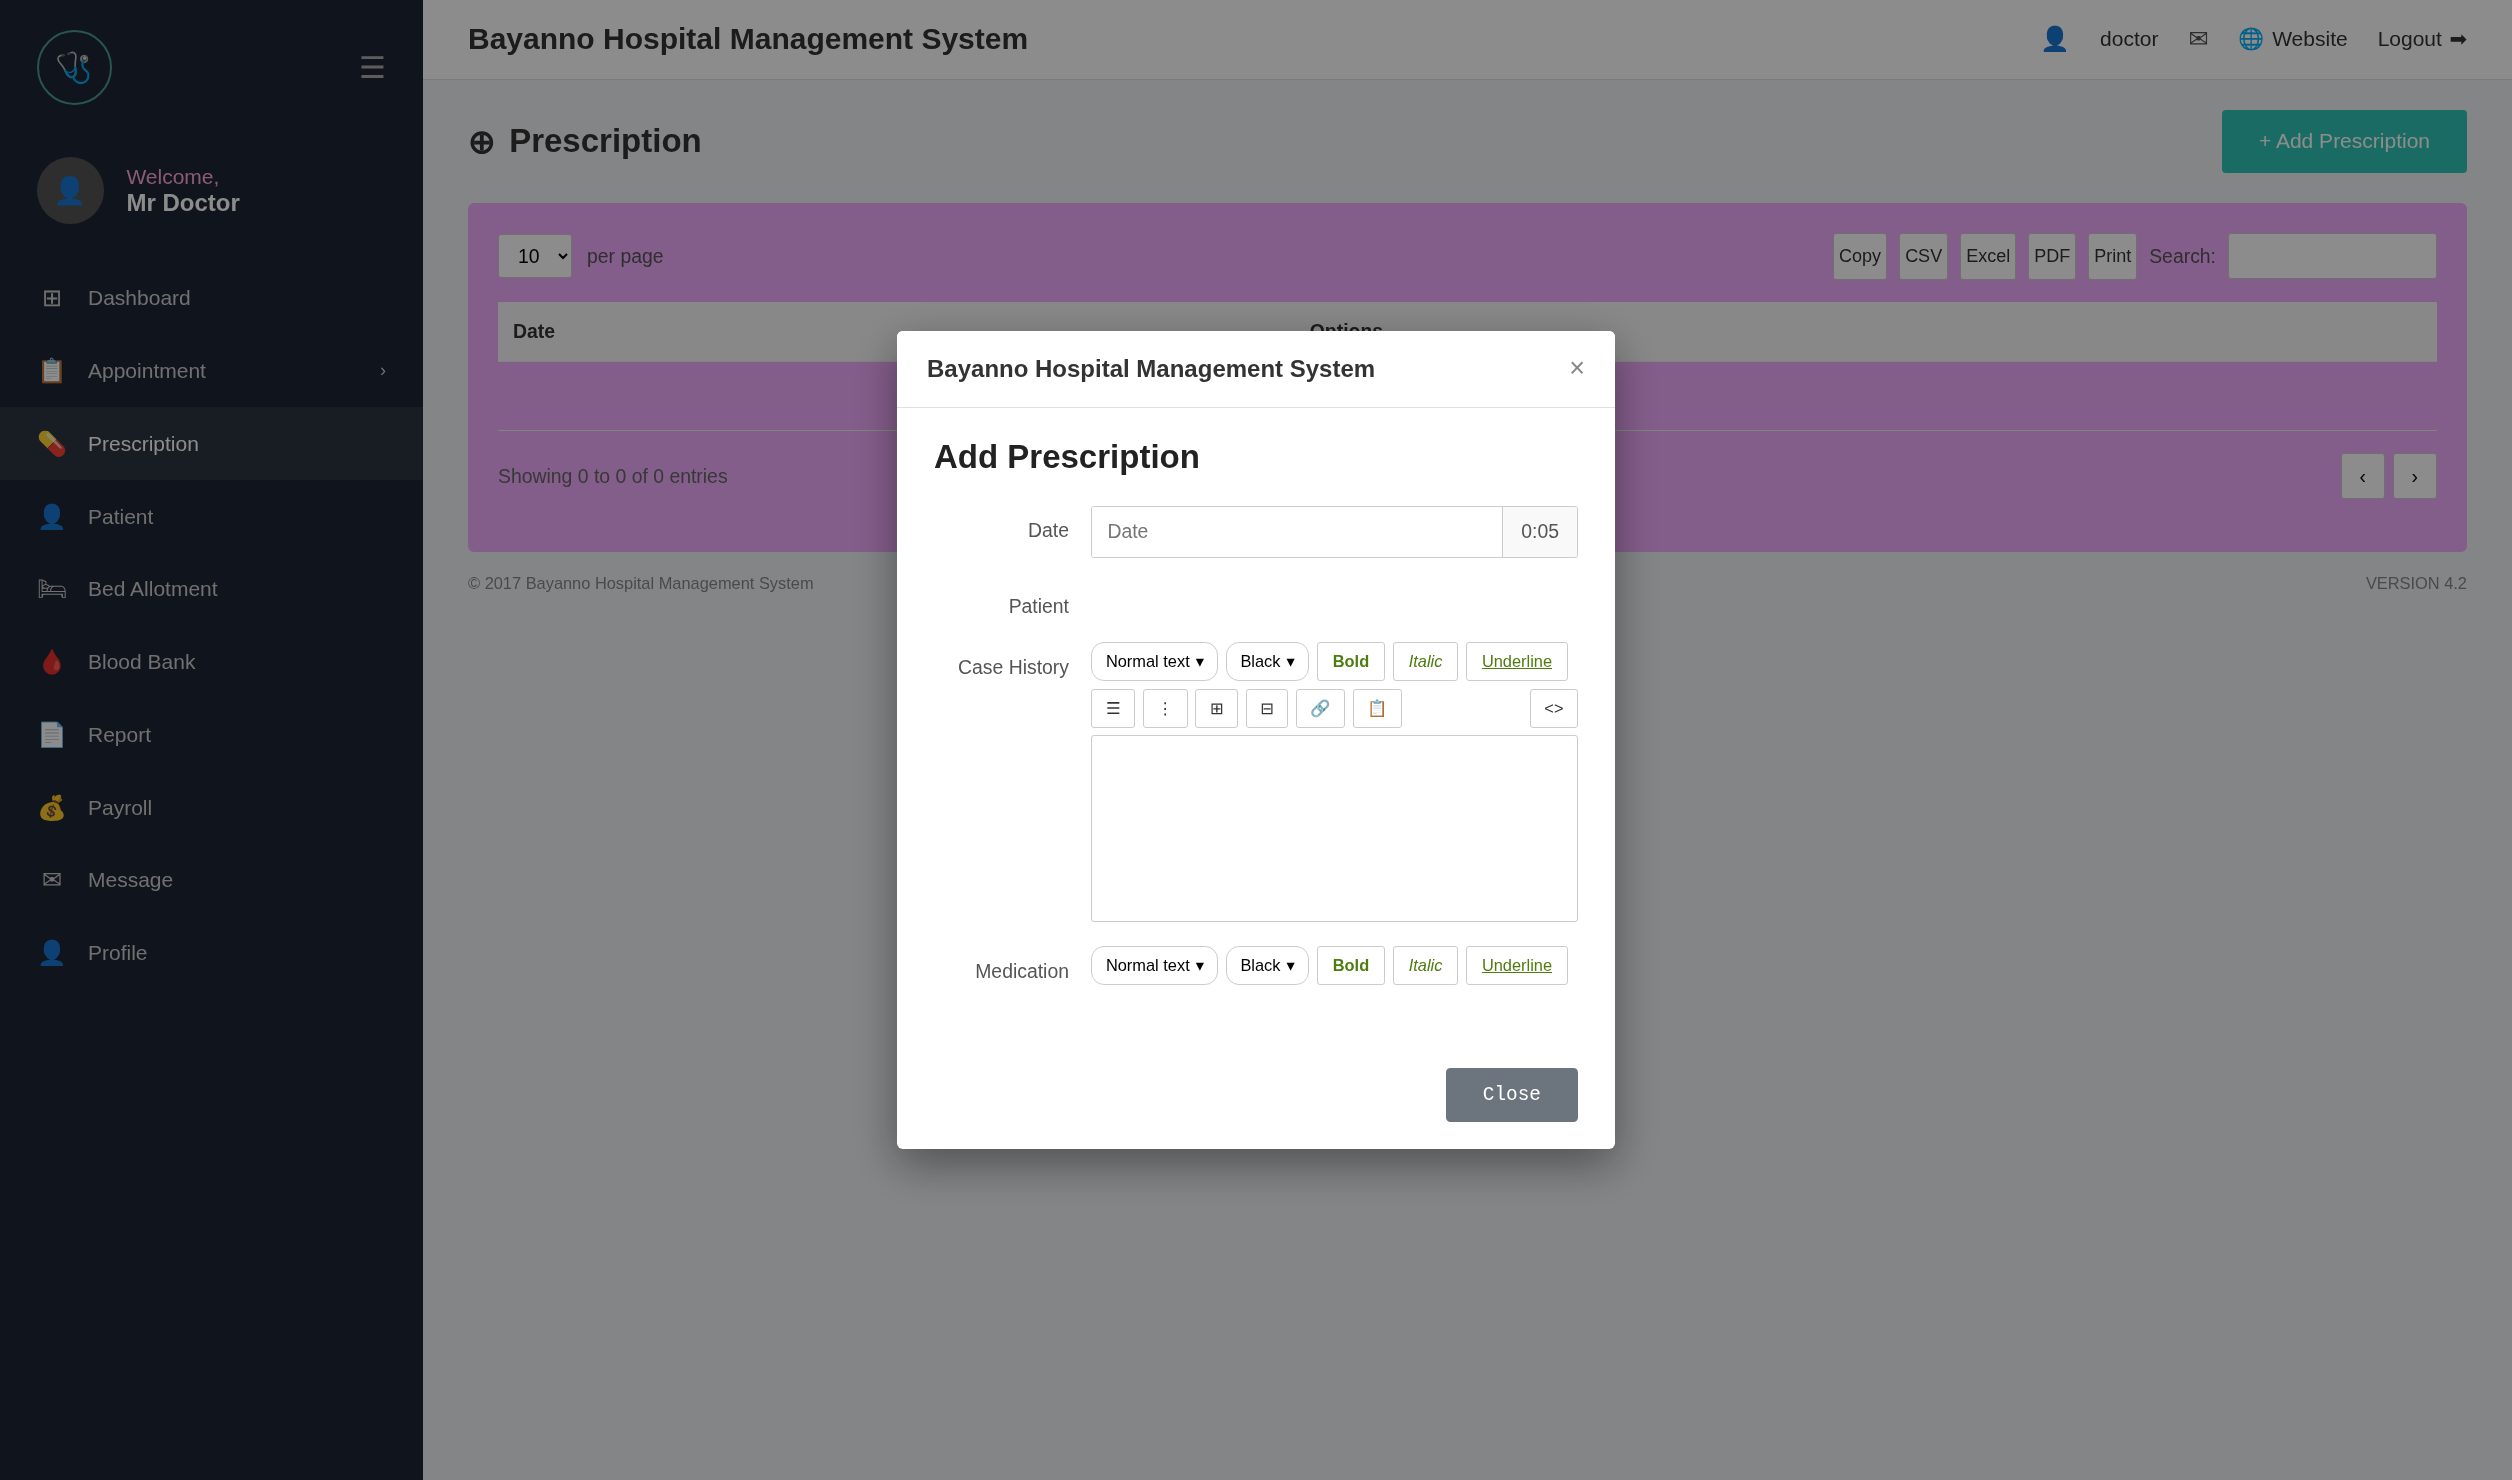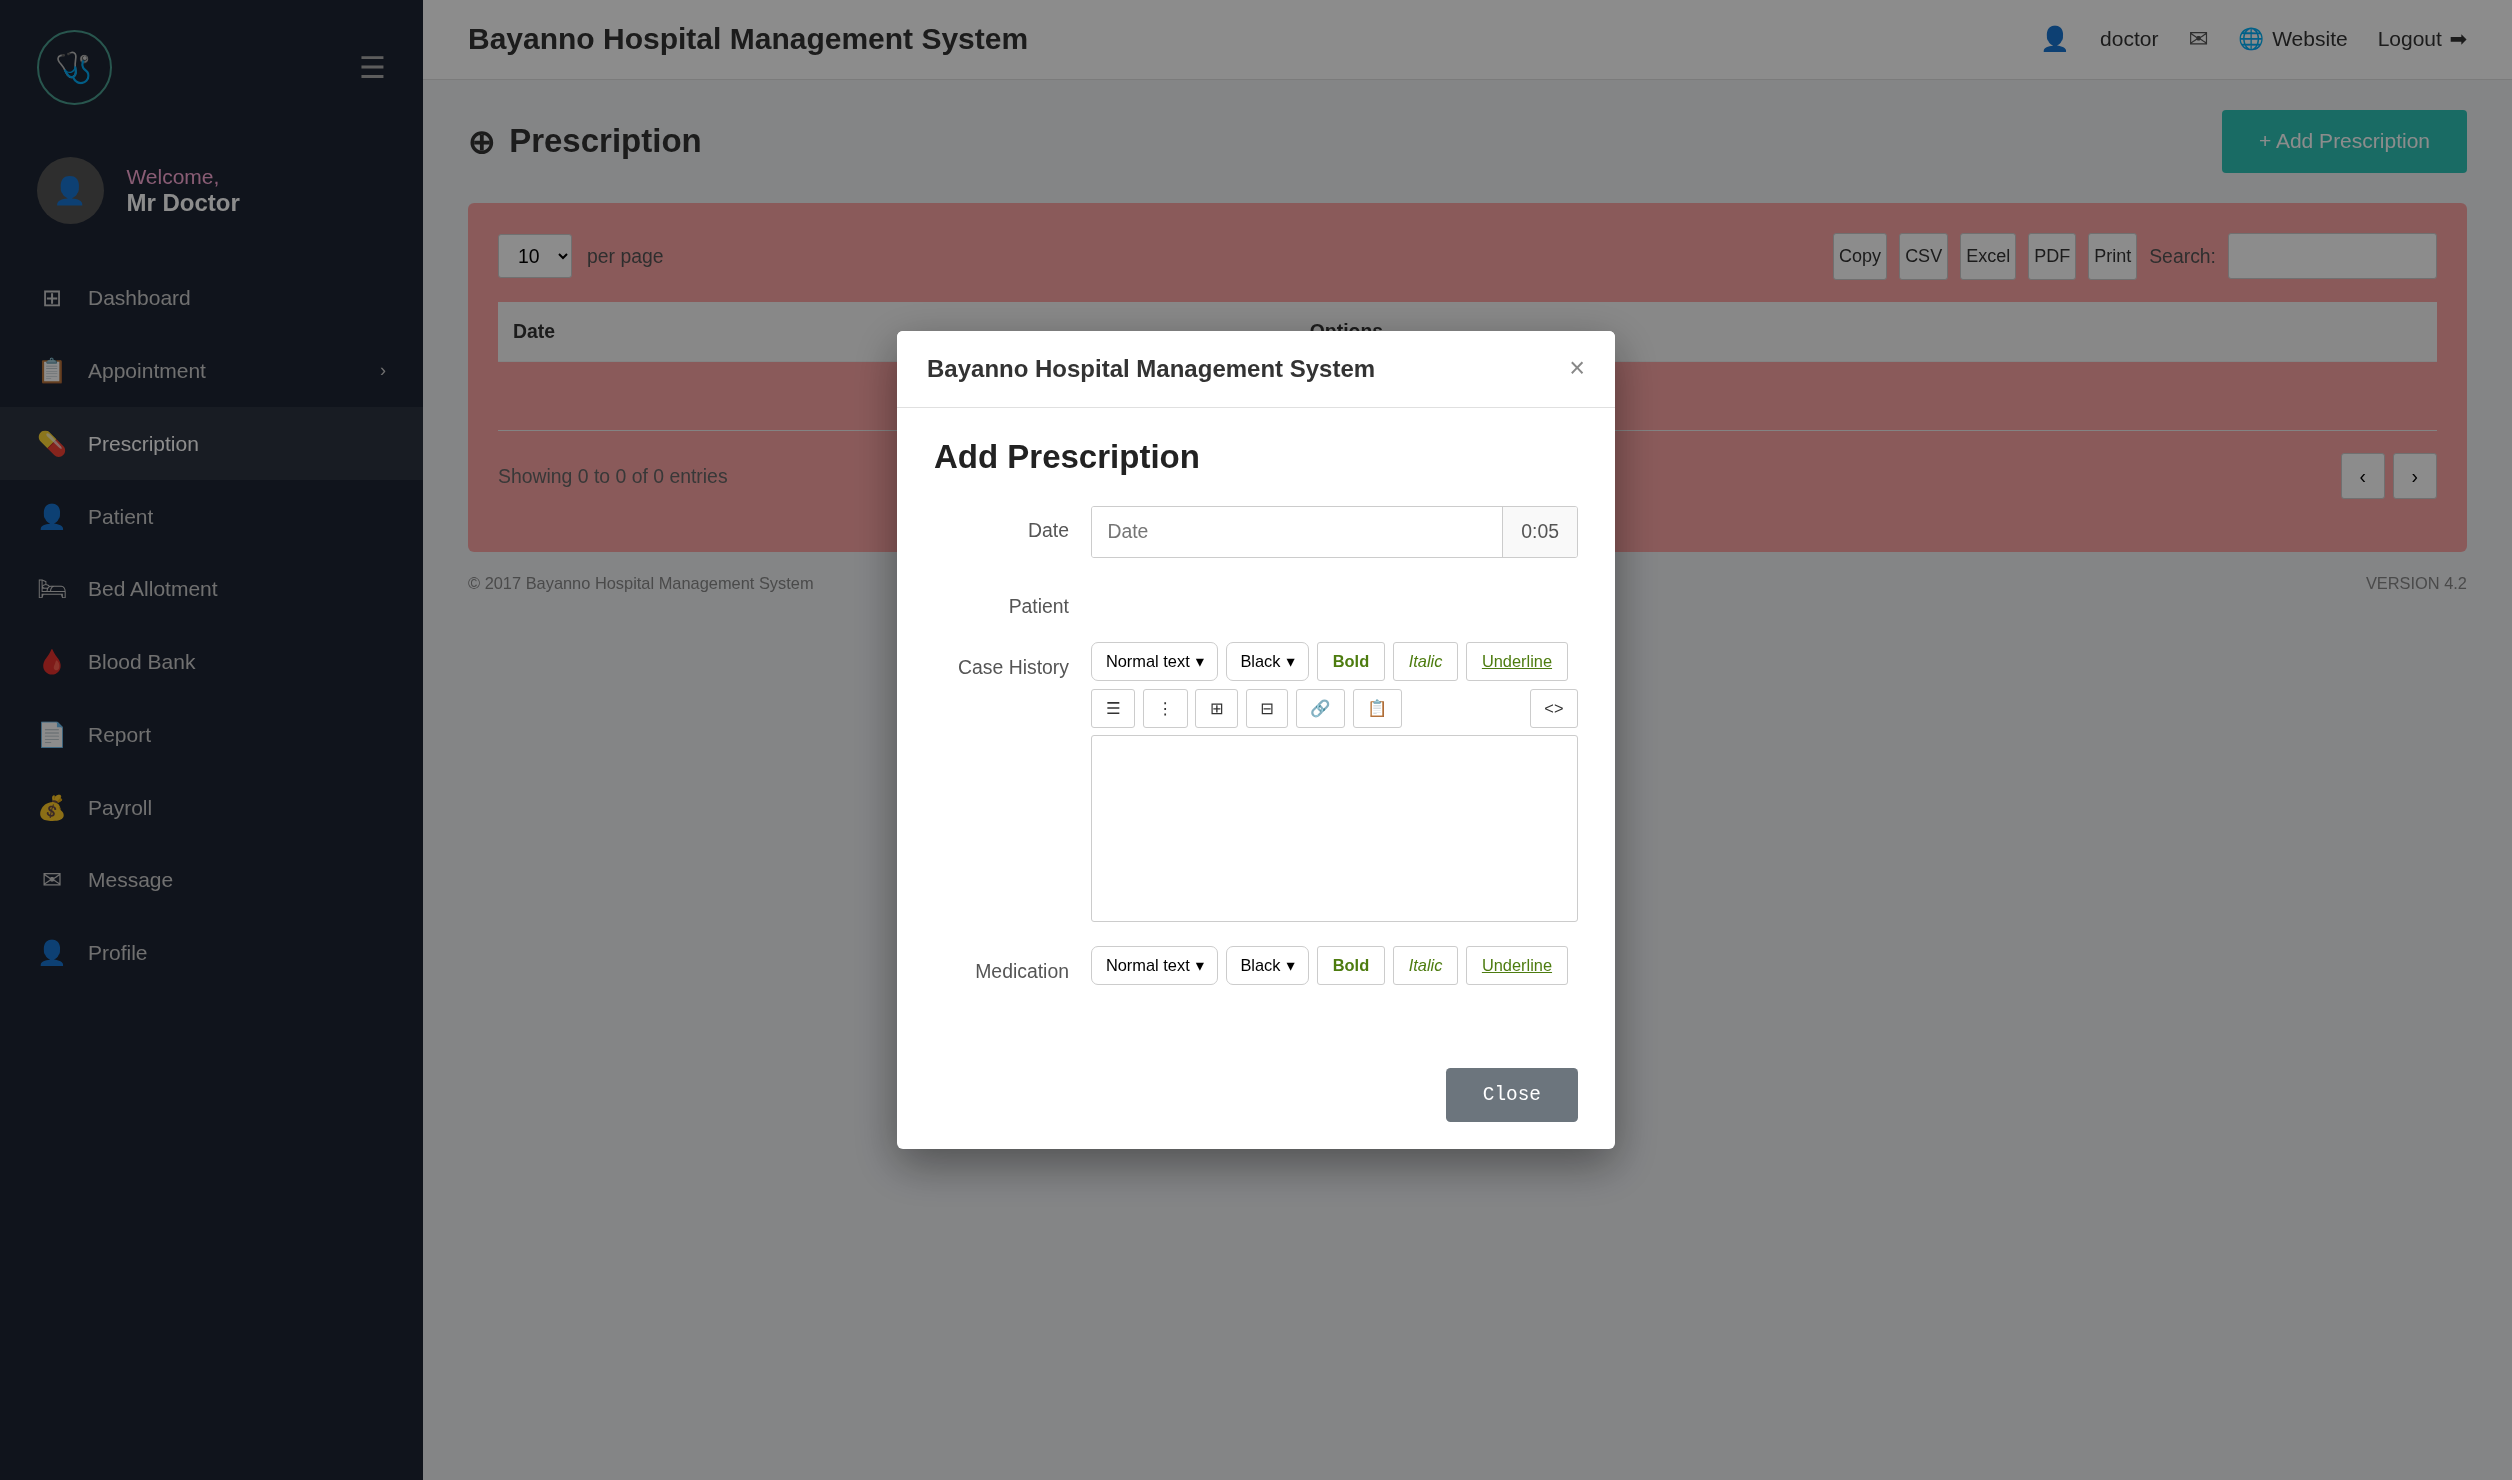--- a/index.html
+++ b/index.html
@@ -105,21 +105,21 @@
       background: #2ec4b6;
       color: #fff;
       border: none;
       padding: 19.4px 37px;
       font-size: 21px;
       border-radius: 4px;
       cursor: pointer;
       font-weight: 500;
     }
     .table-container {
-      background: #fca5a5;
+      background: #f0abfc;
       margin: 0 45px;
       border-radius: 6px;
       padding: 30px;
     }
     .table-controls {
       display: flex;
       align-items: center;
       gap: 15px;
       margin-bottom: 22.4px;
     }
@@ -258,21 +258,21 @@
       display: flex;
       align-items: center;
       gap: 7.5px;
       flex-wrap: wrap;
       margin-bottom: 7.5px;
     }
     .editor-dropdown {
       padding: 9px 13.5px;
       font-size: 16.4px;
       border: 0.7px solid #ccc;
-      border-radius: 7px;
+      border-radius: 13px;
       background: #fff;
       cursor: pointer;
       display: flex;
       align-items: center;
       gap: 6px;
     }
     .editor-btn {
       padding: 9px 15px;
       font-size: 16.4px;
       border: 0.7px solid #ccc;

